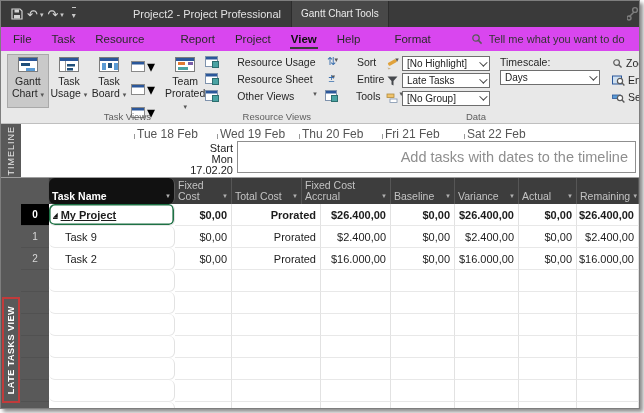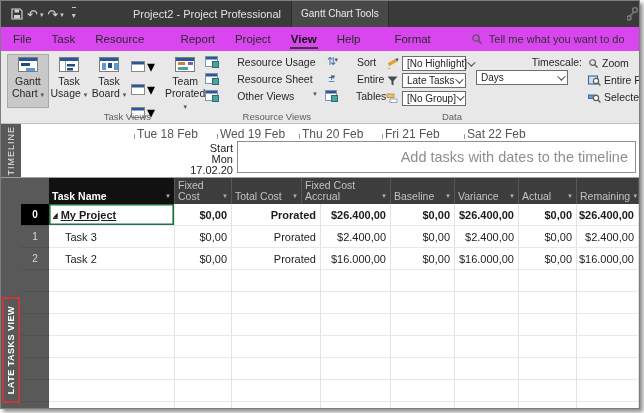--- a/index.html
+++ b/index.html
@@ -60,26 +60,26 @@
     linear-gradient(#2b579a,#2b579a) 0 0/100% 2.5px no-repeat,#fff;}
   .sic{width:13px;height:11px;border:1px solid #7f93ad;box-sizing:border-box;flex:none;background:
     linear-gradient(#2b579a,#2b579a) 0 0/100% 2.5px no-repeat,#fff;position:relative;}
   .sic::after{content:"";position:absolute;right:-2px;bottom:-2px;width:5px;height:5px;background:#4aa3a3;border:1px solid #2c6e6e;}
   .scol{display:flex;flex-direction:column;justify-content:flex-start;padding-top:2px;}
   .srow{height:16px;display:flex;align-items:flex-start;gap:19px;font-size:10.5px;color:#262626;margin-bottom:1px;white-space:nowrap;}
   .srow .car{font-size:7px;color:#555;}
   .gly{font-size:11px;line-height:11px;color:#3a6fae;width:13px;text-align:center;flex:none;}
   .crow{height:16px;display:flex;align-items:center;gap:3px;margin-bottom:2px;}
   .cicon{width:14px;display:flex;justify-content:center;flex:none;}
-  .combo{width:64px;height:15px;background:#fff;border:1px solid #6e6e6e;display:flex;align-items:center;
+  .combo{width:88px;height:15px;background:#fff;border:1px solid #6e6e6e;display:flex;align-items:center;
     font-size:10px;color:#222;padding:0 4px;box-sizing:border-box;white-space:nowrap;}
   .chev{margin-left:auto;width:5px;height:5px;border:solid #444;border-width:0 1.5px 1.5px 0;transform:rotate(45deg) translateY(-2px);flex:none;}
   .zwrap{display:flex;}
   .zleft{width:106px;display:flex;flex-direction:column;padding-top:1px;}
-  .tslabel{font-size:10.5px;color:#262626;height:15px;line-height:15px;text-align:right;}
+  .tslabel{font-size:10.5px;color:#262626;height:15px;line-height:15px;}
   .zright{display:flex;flex-direction:column;padding-top:1px;margin-left:6px;}
   .zrow{height:16px;display:flex;align-items:center;gap:3px;font-size:10.5px;color:#262626;margin-bottom:1px;white-space:nowrap;}
   
   .timeline{height:54px;background:#fff;border-bottom:1px solid #9f9f9f;display:flex;box-sizing:border-box;}
   .strip{width:20px;background:#595959;display:flex;align-items:center;justify-content:center;flex:none;}
   .vtext{writing-mode:vertical-rl;transform:rotate(180deg);font-size:9px;color:#e8e8e8;letter-spacing:1px;white-space:nowrap;}
   .tlmain{position:relative;flex:1;}
   .tldate{position:absolute;top:3px;font-size:12px;color:#555;white-space:nowrap;}
   .tldate::before{content:"";display:inline-block;border-left:1px solid #999;height:5px;margin-right:2px;vertical-align:-1px;}
   .startblk{position:absolute;top:19px;left:148px;width:64px;text-align:right;font-size:11px;line-height:11px;color:#222;}
@@ -96,21 +96,21 @@
   .hcell{box-sizing:border-box;border-right:1px solid #565656;display:flex;align-items:flex-end;
     padding:2px 3px;font-size:10.5px;line-height:11px;color:#c3c3c3;overflow:hidden;}
   .htxt{flex:1;}
   .fa{font-size:6px;color:#b0b0b0;padding-left:2px;flex:none;}
   .corner{background:#595959;}
   .hname{background:#111;color:#fff;font-weight:700;}
   .row{display:flex;height:22px;flex:none;font-size:11px;color:#1c1c1c;}
   .cell{box-sizing:border-box;border-right:1px solid #e2e2e2;border-bottom:1px solid #e8e8e8;
     display:flex;align-items:center;padding:0 4px;overflow:hidden;white-space:nowrap;background:#fff;}
   .c-id{width:28px;flex:none;}
-  .c-name{width:126px;flex:none;}
+  .c-name{width:126px;flex:none;border-radius:6px;}
   .c-fixed{width:57px;flex:none;}
   .c-accrual{width:89px;flex:none;}
   .c-total{width:70px;flex:none;}
   .c-base{width:64px;flex:none;}
   .c-var{width:64px;flex:none;}
   .c-act{width:58px;flex:none;}
   .c-rem{flex:1;min-width:0;}
   .cell.c-id{background:#595959;color:#d8d8d8;font-size:10px;justify-content:center;border-right:none;border-bottom:1px solid #515151;}
   .idsel{background:#000 !important;color:#fff !important;font-weight:700;}
   .num{justify-content:flex-end;}
@@ -244,21 +244,21 @@
                 <span>Sort</span>
                 <span class="car">▾</span>
               </span>
           <span class="srow">
                 <span class="gly">±</span>
                 <span>Entire</span>
                 <span class="car">▾</span>
               </span>
           <span class="srow">
                 <span class="sic" style="width:12px"></span>
-                <span>Tables</span>
+                <span>Tools</span>
                 <span class="car">▾</span>
               </span>
         </div>
         <div class="scol">
           <div class="crow">
             <span class="cicon">
                   <svg width="12" height="12" viewBox="0 0 12 12">
                     <rect x="2" y="3" width="9" height="3.4" rx="1" transform="rotate(-28 6 5)" fill="#e0a23c"></rect>
                     <path d="M1.5 9.5 L5 10.5 L2.5 11.5 Z" fill="#c9b28a"></path>
                   </svg>
@@ -294,21 +294,21 @@
         </div>
       </div>
       <div class="glabel">Data</div>
     </div>
     <div class="vdiv"></div>
 
     <div class="group" style="flex:1">
       <div class="grow zwrap">
         <div class="zleft">
           <span class="tslabel">Timescale:</span>
-          <span class="combo" style="width:92px">
+          <span class="combo" style="width:100px">
                 <span>Days</span>
                 <span class="chev"></span>
               </span>
         </div>
         <div class="zright">
           <span class="zrow">
             <svg width="11" height="11" viewBox="0 0 12 12">
                   <circle cx="5" cy="5" r="3.1" fill="none" stroke="#5a5a5a" stroke-width="1.3"></circle>
                   <line x1="7.3" y1="7.3" x2="10.4" y2="10.4" stroke="#5a5a5a" stroke-width="1.5"></line>
                 </svg>
@@ -411,21 +411,21 @@
         <div class="cell c-total num">$26.400,00</div>
         <div class="cell c-base num">$0,00</div>
         <div class="cell c-var num">$26.400,00</div>
         <div class="cell c-act num">$0,00</div>
         <div class="cell c-rem num">$26.400,00</div>
       </div>
 
       <div class="row">
         <div class="cell c-id">1</div>
         <div class="cell c-name ind">
-              <span>Task 3</span>
+              <span>Task 9</span>
             </div>
         <div class="cell c-fixed num">$0,00</div>
         <div class="cell c-accrual num">Prorated</div>
         <div class="cell c-total num">$2.400,00</div>
         <div class="cell c-base num">$0,00</div>
         <div class="cell c-var num">$2.400,00</div>
         <div class="cell c-act num">$0,00</div>
         <div class="cell c-rem num">$2.400,00</div>
       </div>
 

